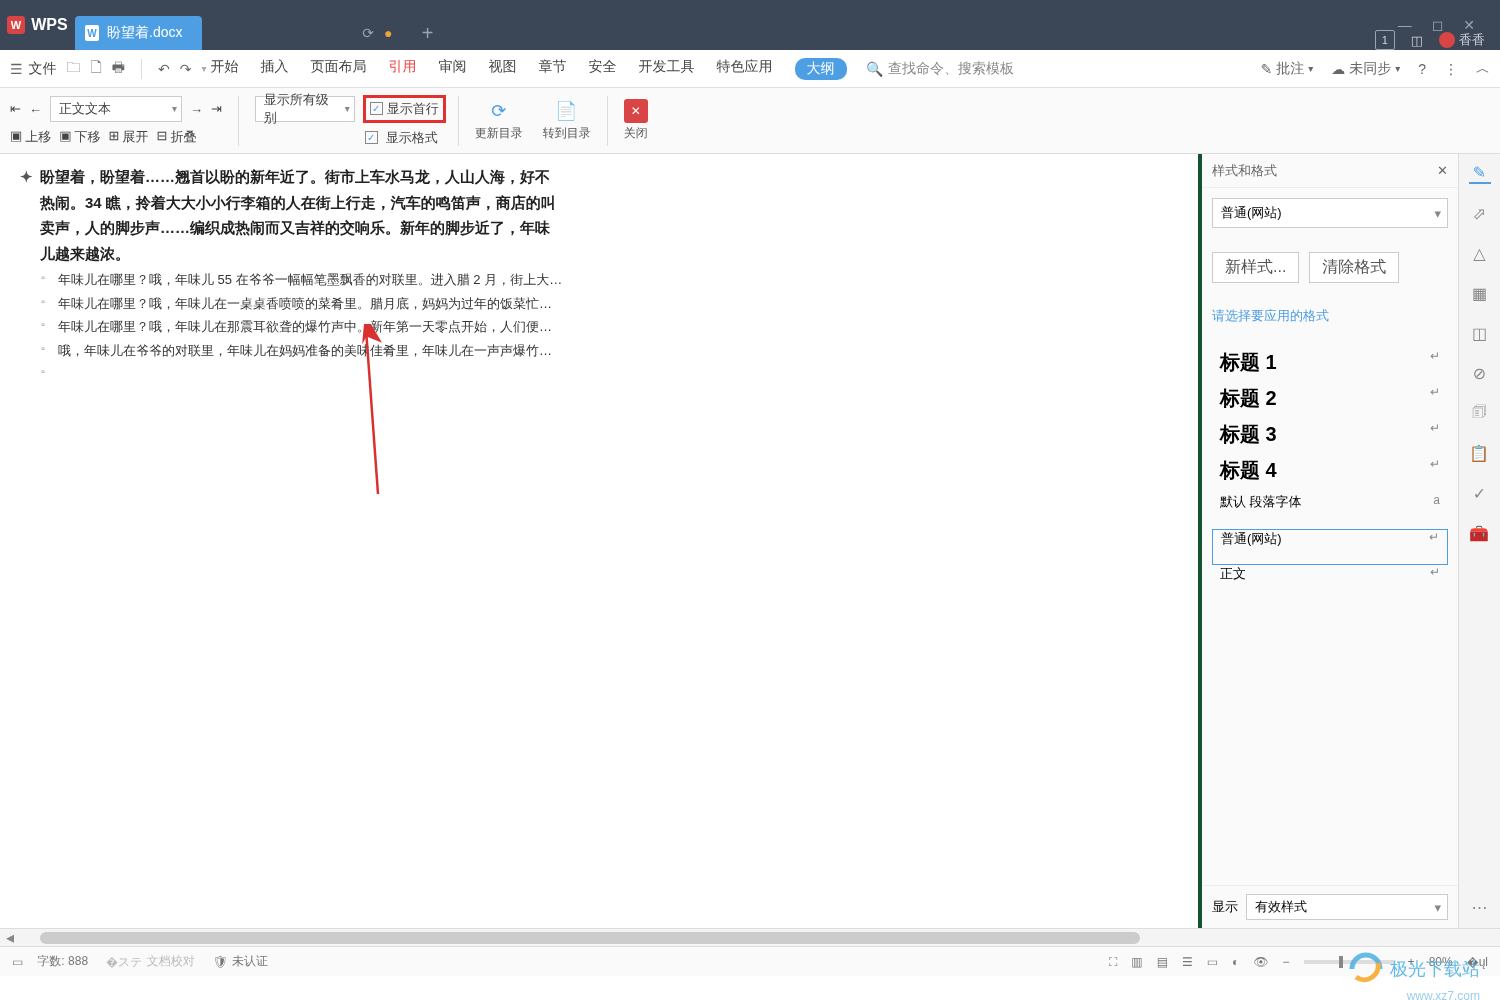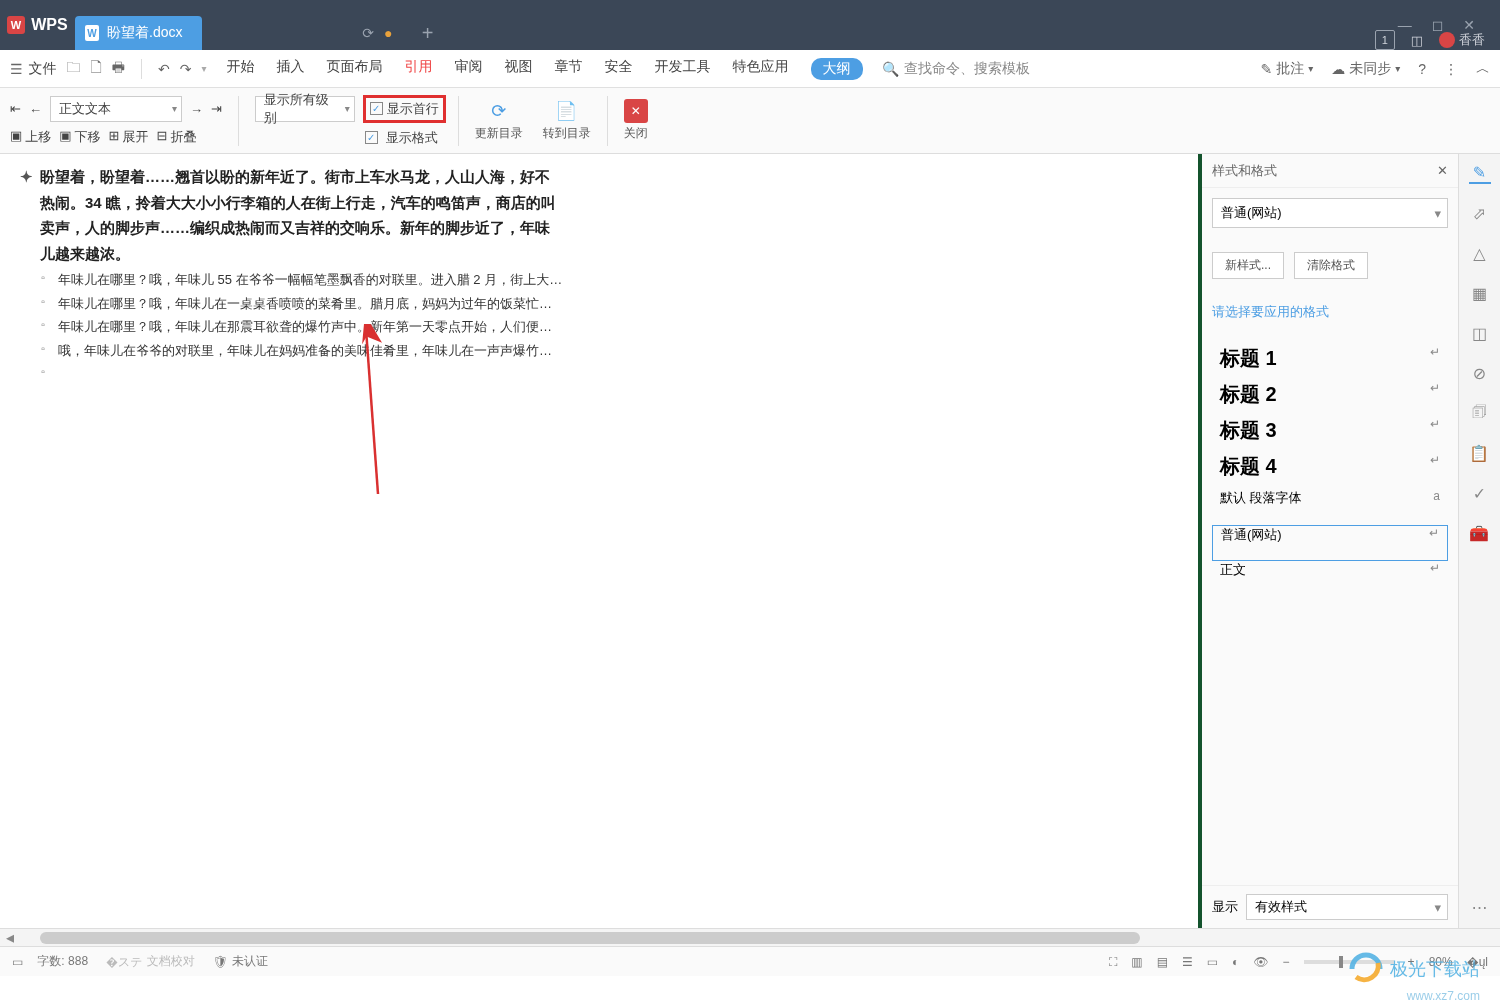--- a/index.html
+++ b/index.html
@@ -10,21 +10,21 @@
 .tab-doc{height:34px;background:#4d9ee3;display:flex;align-items:center;padding:0 20px 0 10px;gap:8px;color:#fff;border-radius:4px 4px 0 0;margin-top:16px}
 .tab-ghost{width:200px;height:34px;margin-top:16px;display:flex;align-items:center;justify-content:flex-end;padding-right:10px;gap:10px}
 .tab-add{width:30px;height:30px;margin-top:16px;margin-left:10px;display:flex;align-items:center;justify-content:center;color:#9aa3af;font-size:20px}
 .title-right{margin-left:auto;display:flex;align-items:center;gap:18px;padding-right:15px;color:#cfd3da}
 .win-icons{display:flex;gap:20px;color:#9aa3af;margin-right:10px}
 .badge1{width:20px;height:20px;border:1px solid #9aa3af;display:flex;align-items:center;justify-content:center;font-size:11px;border-radius:2px}
 .menubar{height:38px;background:#fff;border-bottom:1px solid #e0e0e0;display:flex;align-items:center;padding:0 10px;font-size:14px;color:#444}
 .mb-left{display:flex;align-items:center;gap:6px}
 .mb-icons{display:flex;align-items:center;gap:10px;margin-left:10px;color:#666}
 .sep{width:1px;height:20px;background:#ddd;margin:0 6px}
-.tabs{display:flex;gap:22px;margin-left:20px}
+.tabs{display:flex;gap:22px;margin-left:4px}
 .tabs span{cursor:pointer}
 .tabs .active{color:#ef4444}
 .pill{background:#4d9ee3;color:#fff;padding:2px 12px;border-radius:10px}
 .search{margin-left:20px;color:#888;display:flex;align-items:center;gap:4px}
 .mb-right{margin-left:auto;display:flex;align-items:center;gap:18px;color:#666}
 .toolbar{height:66px;background:#fafafa;border-bottom:1px solid #ddd;display:flex;align-items:center;padding:0 10px;font-size:13px;color:#444}
 .tb-col{display:flex;flex-direction:column;gap:6px}
 .tb-row{display:flex;align-items:center;gap:8px}
 .dd{border:1px solid #ccc;background:#fff;height:26px;display:flex;align-items:center;padding:0 16px 0 8px;position:relative;font-size:13px}
 .dd::after{content:"▾";position:absolute;right:4px;color:#888;font-size:10px}
@@ -40,21 +40,21 @@
 .para.bold{font-weight:bold}
 .para.sm{font-size:13px;line-height:1.5;color:#333;margin-left:18px}
 .para.sm .bullet{font-size:10px}
 .arrow{position:absolute;left:360px;top:170px}
 .sidepanel{width:260px;border-left:4px solid #14532d;background:#fafafa;display:flex;flex-direction:column;font-size:13px}
 .sp-head{height:34px;display:flex;align-items:center;justify-content:space-between;padding:0 10px;color:#666;border-bottom:1px solid #eee}
 .sp-body{padding:10px;display:flex;flex-direction:column;gap:24px;flex:1}
 .sp-dd{border:1px solid #ccc;background:#fff;height:30px;display:flex;align-items:center;padding:0 8px;position:relative}
 .sp-dd::after{content:"▾";position:absolute;right:6px;color:#888}
 .sp-btns{display:flex;gap:10px}
-.sp-btn{border:1px solid #ccc;background:#fff;padding:4px 12px;font-size:12px;color:#555}
+.sp-btn{border:1px solid #ccc;background:#fff;padding:4px 12px;font-size:16px;color:#555}
 .sp-label{color:#4d9ee3;font-size:13px}
 .style-item{height:36px;display:flex;align-items:flex-start;justify-content:space-between;padding:0 8px;font-size:20px;font-weight:bold;font-family:SimSun,serif}
 .style-item.sel{border:1px solid #4d9ee3}
 .style-item .ret{font-size:12px;color:#888;font-weight:normal}
 .style-item.small{font-size:13px;font-weight:normal;font-family:inherit}
 .sp-foot{padding:8px 10px;display:flex;align-items:center;gap:8px;border-top:1px solid #eee}
 .rail{width:42px;background:#f4f4f4;border-left:1px solid #ddd;display:flex;flex-direction:column;align-items:center;padding-top:8px;gap:18px;color:#888}
 .rail .ic{width:22px;height:22px;display:flex;align-items:center;justify-content:center}
 .rail .act{border-bottom:2px solid #4d9ee3;color:#4d9ee3}
 .hscroll{height:18px;border-top:1px solid #ddd;background:#f4f4f4;display:flex;align-items:center}

